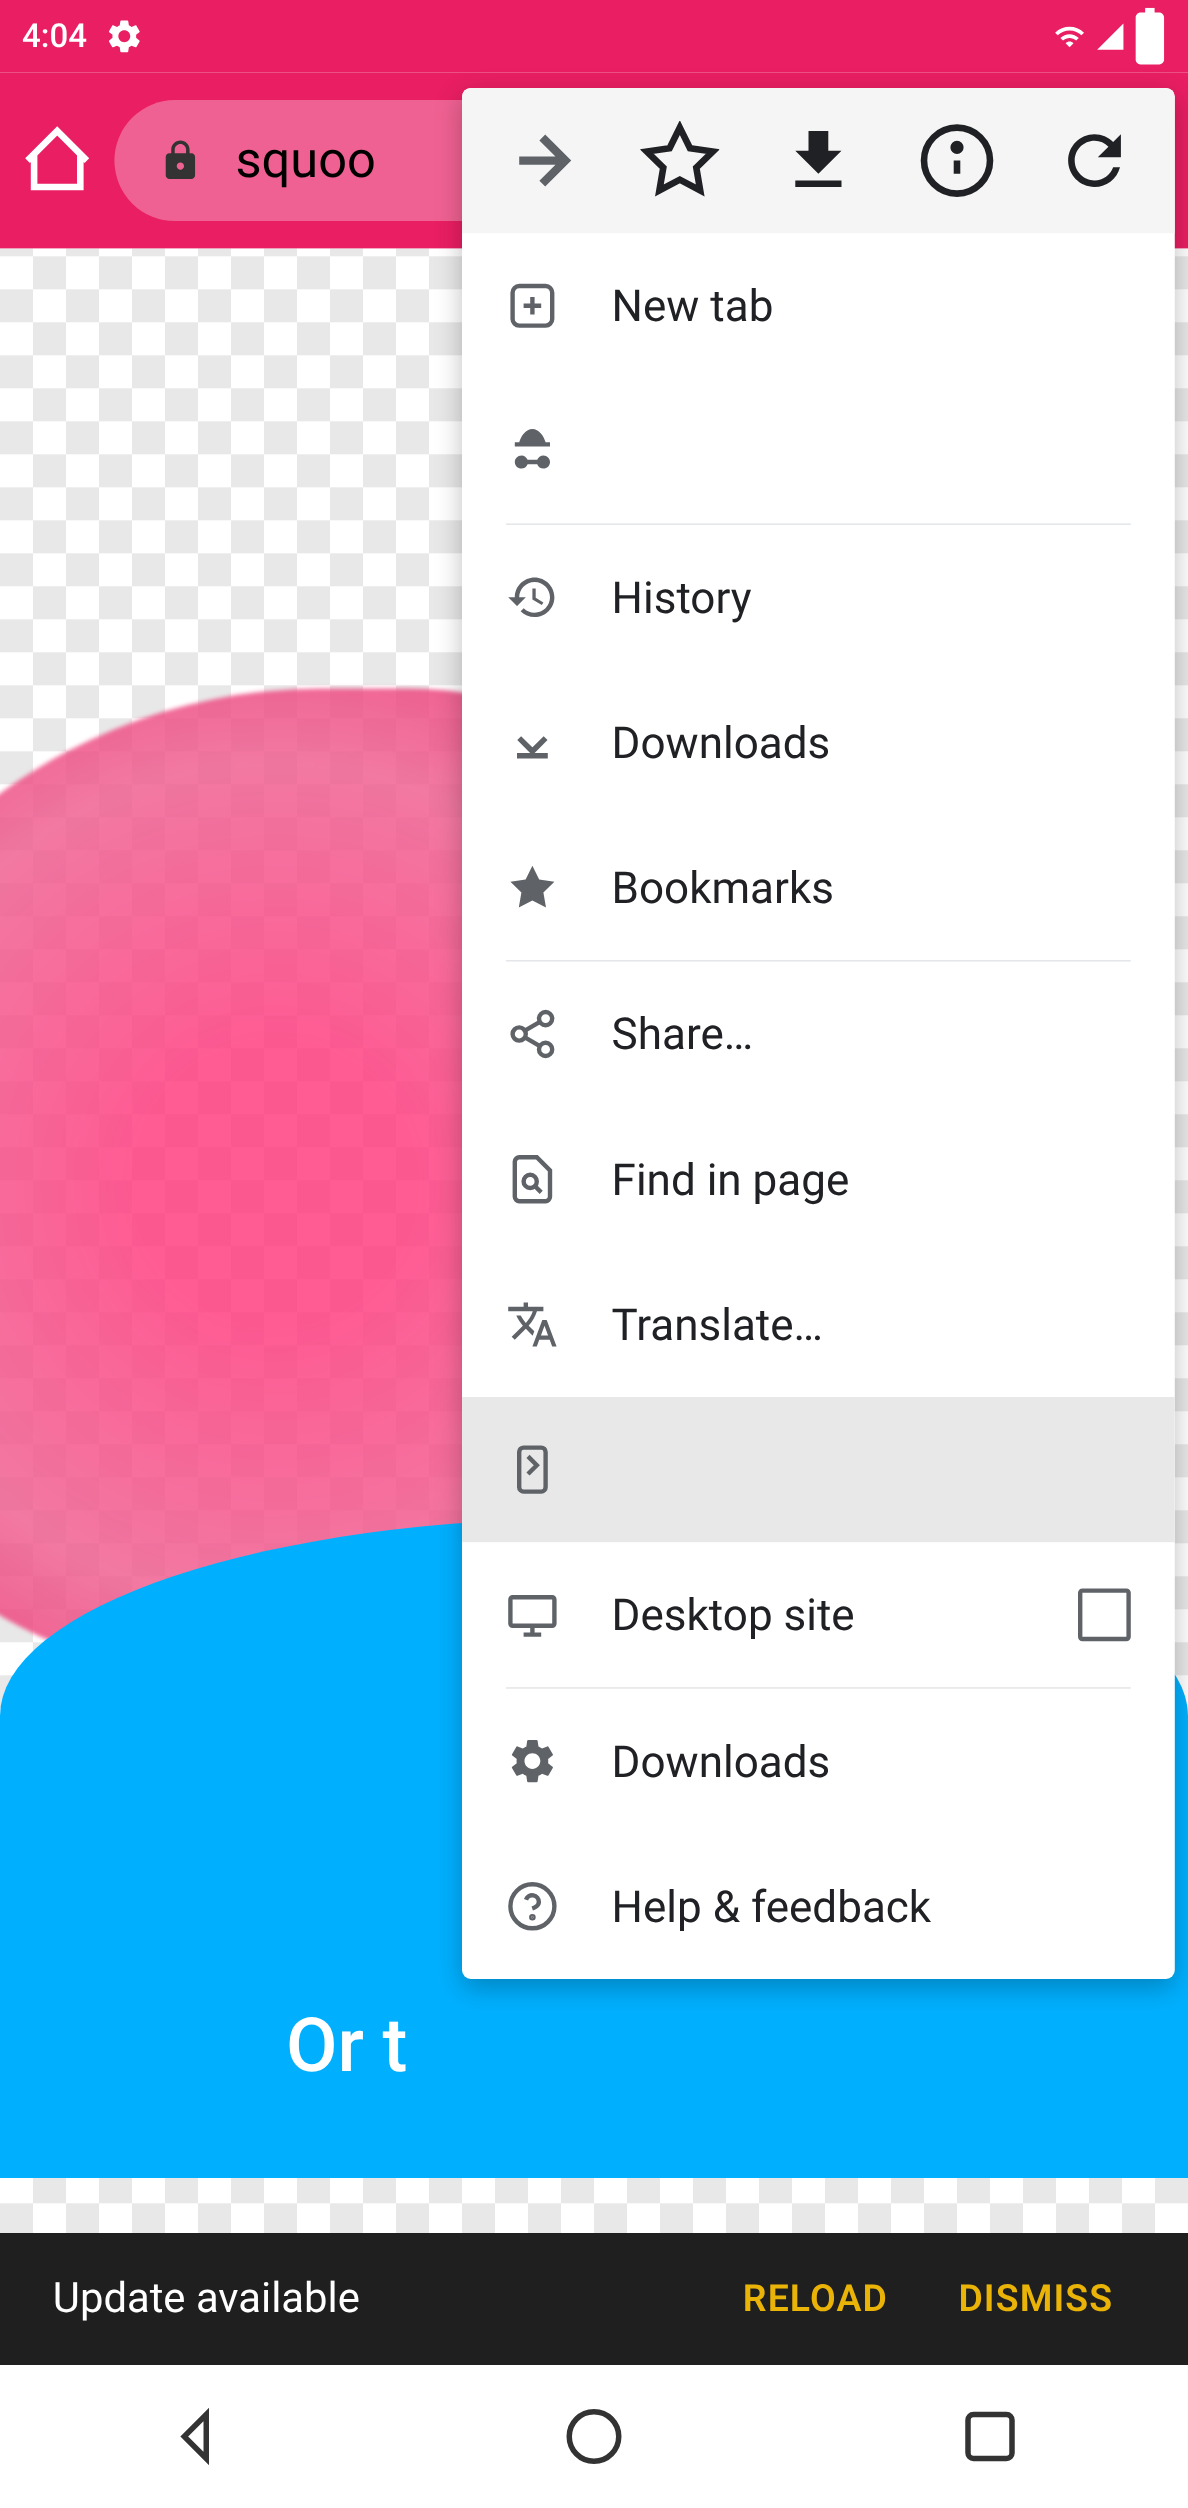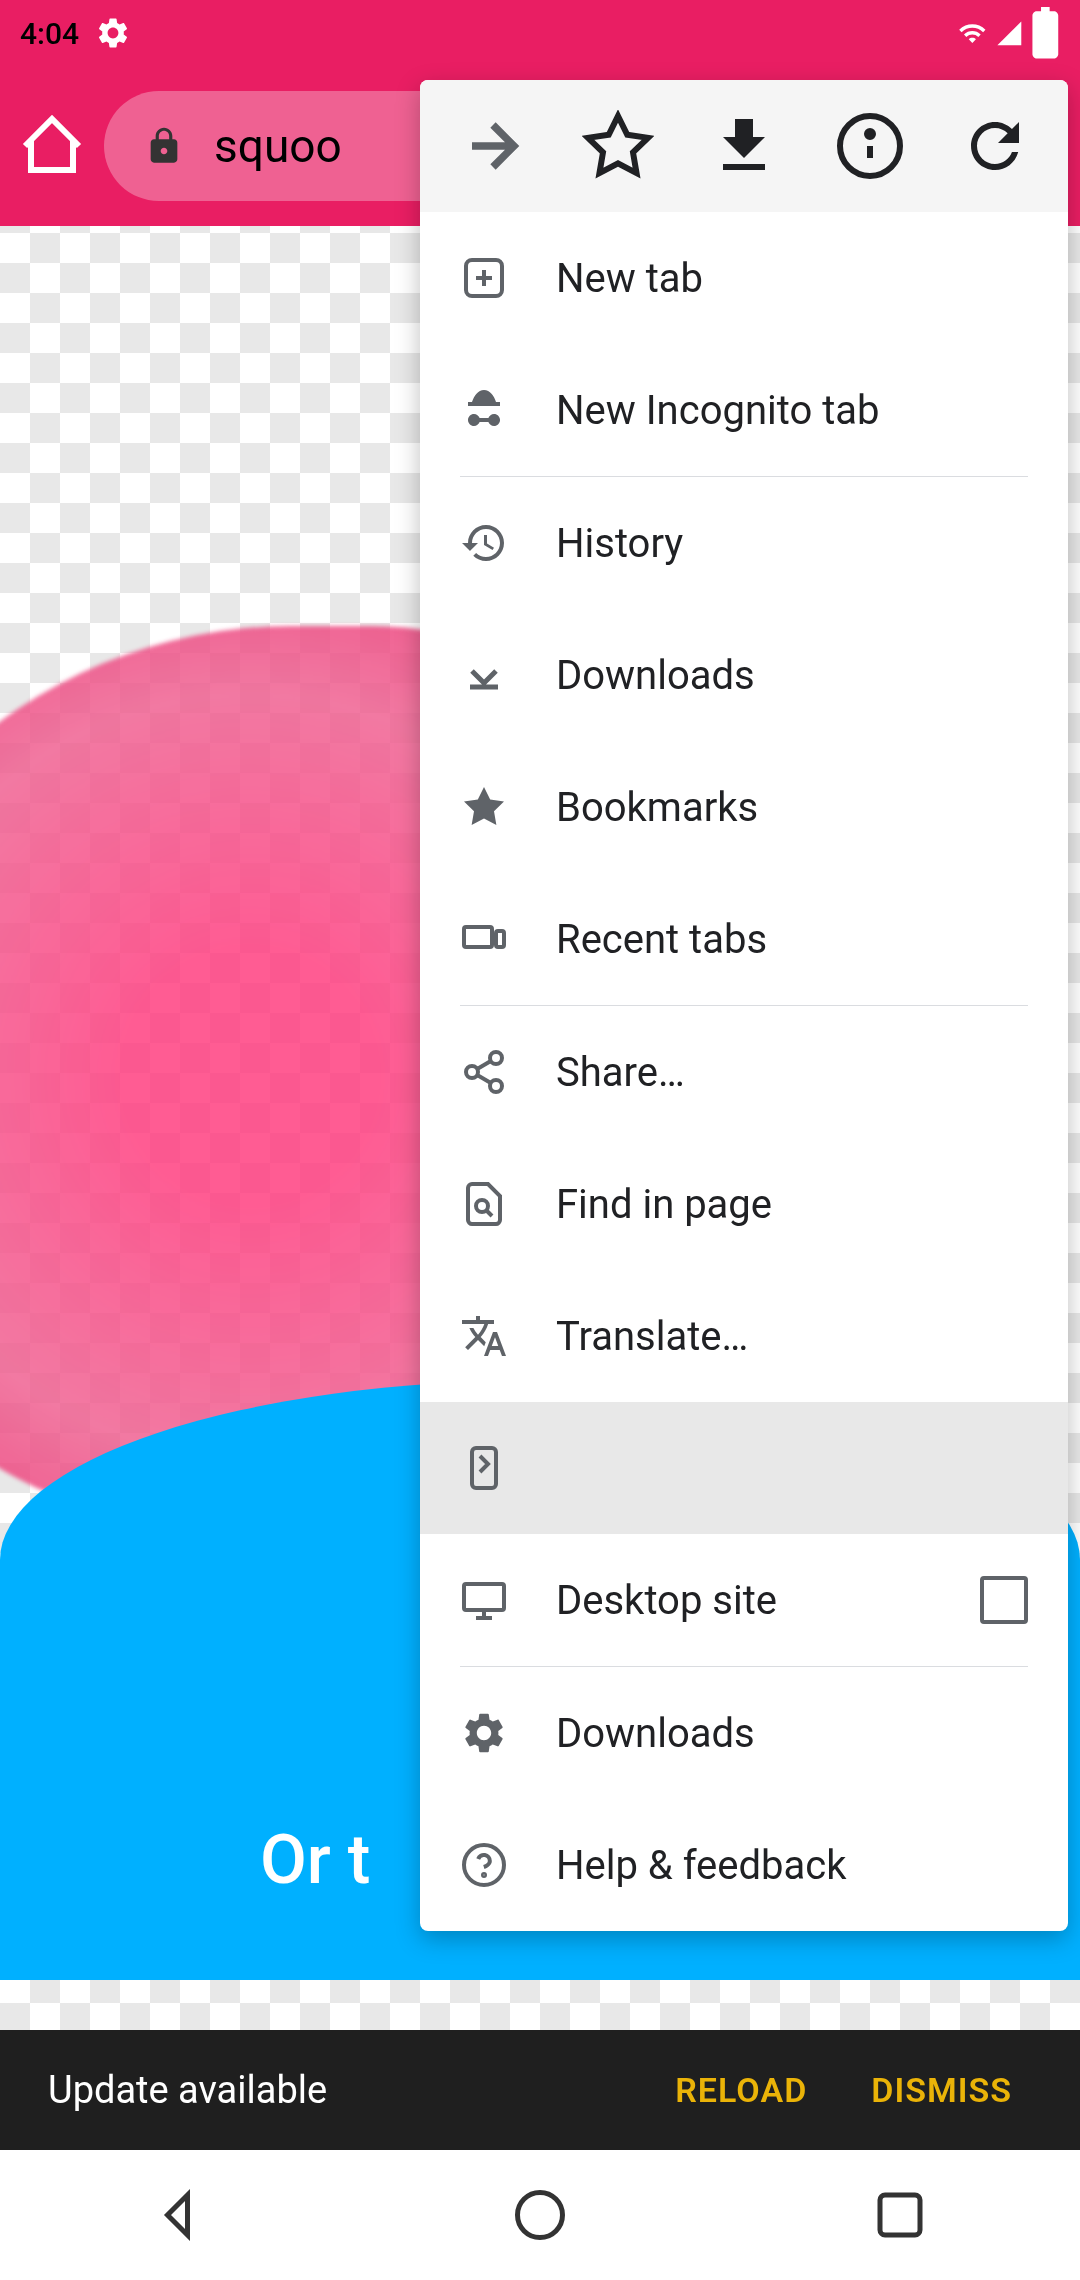--- a/index.html
+++ b/index.html
@@ -18,21 +18,21 @@
     }
     
     
     .status-bar {
       height: 66px;
       background: #e91e63;
       display: flex;
       align-items: center;
       justify-content: space-between;
       padding: 2px 20px;
-      color: #000000;
+      color: #ffffff;
     }
     
     .status-left {
       display: flex;
       align-items: center;
       gap: 16px;
     }
     
     .status-time {
       font-size: 30px;
@@ -337,21 +337,20 @@
     </span>
     <span class="menu-label">New tab</span>
   </div>
 
   <div class="menu-item">
     <span class="menu-icon">
       <svg viewBox="0 0 24 24" fill="#5f6368">
           <path d="M12 2C9 2 7 5 6 8H4v2h16V8h-2c-1-3-3-6-6-6zm-5 12c-1.66 0-3 1.34-3 3s1.34 3 3 3c1.3 0 2.4-.84 2.82-2h4.37c.41 1.16 1.51 2 2.82 2 1.66 0 3-1.34 3-3s-1.34-3-3-3c-1.3 0-2.4.84-2.82 2H9.82C9.4 14.84 8.3 14 7 14z"></path>
         </svg>
     </span>
-    <span class="menu-label">New Incognito tab</span>
   </div>
 
   <div class="menu-divider"></div>
 
   <div class="menu-item">
     <span class="menu-icon">
       <svg viewBox="0 0 24 24" fill="#5f6368">
           <path d="M13 3c-4.97 0-9 4.03-9 9H1l3.89 3.89.07.14L9 12H6c0-3.87 3.13-7 7-7s7 3.13 7 7-3.13 7-7 7c-1.93 0-3.68-.79-4.94-2.06l-1.42 1.42C8.27 19.99 10.51 21 13 21c4.97 0 9-4.03 9-9s-4.03-9-9-9zm-1 5v5l4.28 2.54.72-1.21-3.5-2.08V8H12z"></path>
         </svg>
     </span>
@@ -369,29 +368,20 @@
 
   <div class="menu-item">
     <span class="menu-icon">
       <svg viewBox="0 0 24 24" fill="#5f6368">
           <path d="M12 2l3.09 6.26L22 9.27l-5 4.87 1.18 6.88L12 17.77l-6.18 3.25L7 14.14 2 9.27l6.91-1.01L12 2z"></path>
         </svg>
     </span>
     <span class="menu-label">Bookmarks</span>
   </div>
 
-  <div class="menu-item">
-    <span class="menu-icon">
-      <svg viewBox="0 0 24 24" fill="none" stroke="#5f6368" stroke-width="2">
-          <rect x="2" y="6" width="14" height="10" rx="1"></rect>
-          <rect x="18" y="8" width="4" height="8" rx="1"></rect>
-        </svg>
-    </span>
-    <span class="menu-label">Recent tabs</span>
-  </div>
 
   <div class="menu-divider"></div>
 
   <div class="menu-item">
     <span class="menu-icon">
       <svg viewBox="0 0 24 24" fill="none" stroke="#5f6368" stroke-width="2">
           <circle cx="18" cy="5" r="3"></circle>
           <circle cx="6" cy="12" r="3"></circle>
           <circle cx="18" cy="19" r="3"></circle>
           <line x1="8.59" y1="13.51" x2="15.42" y2="17.49"></line>

